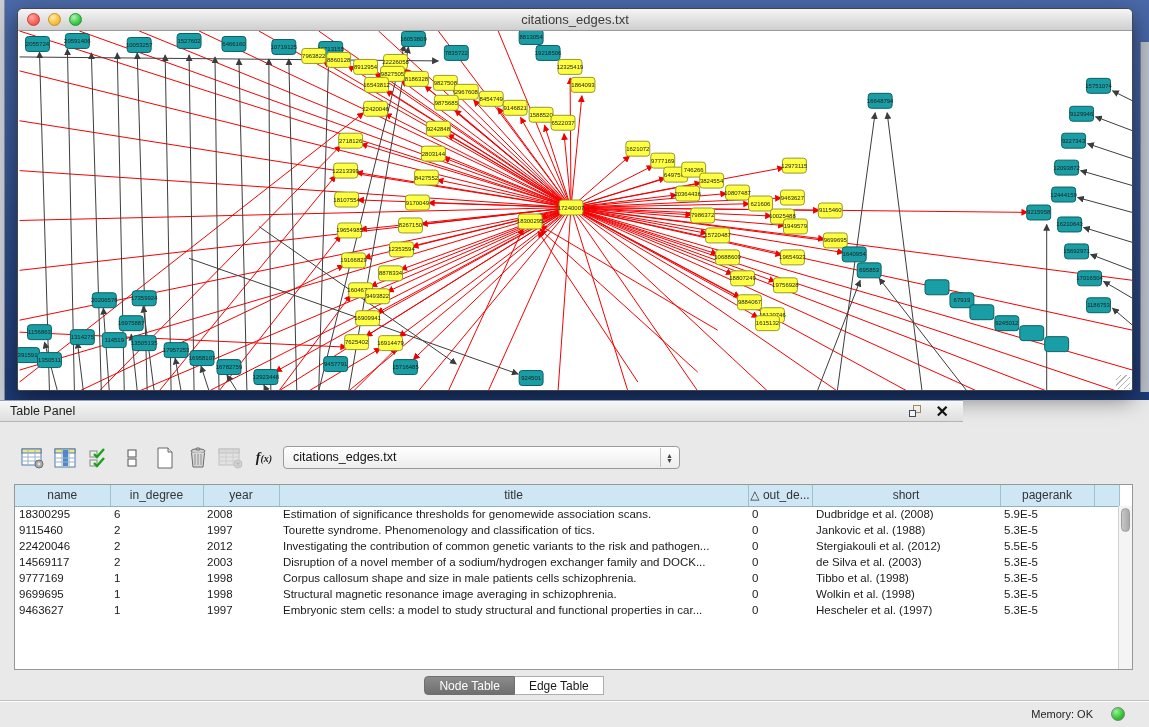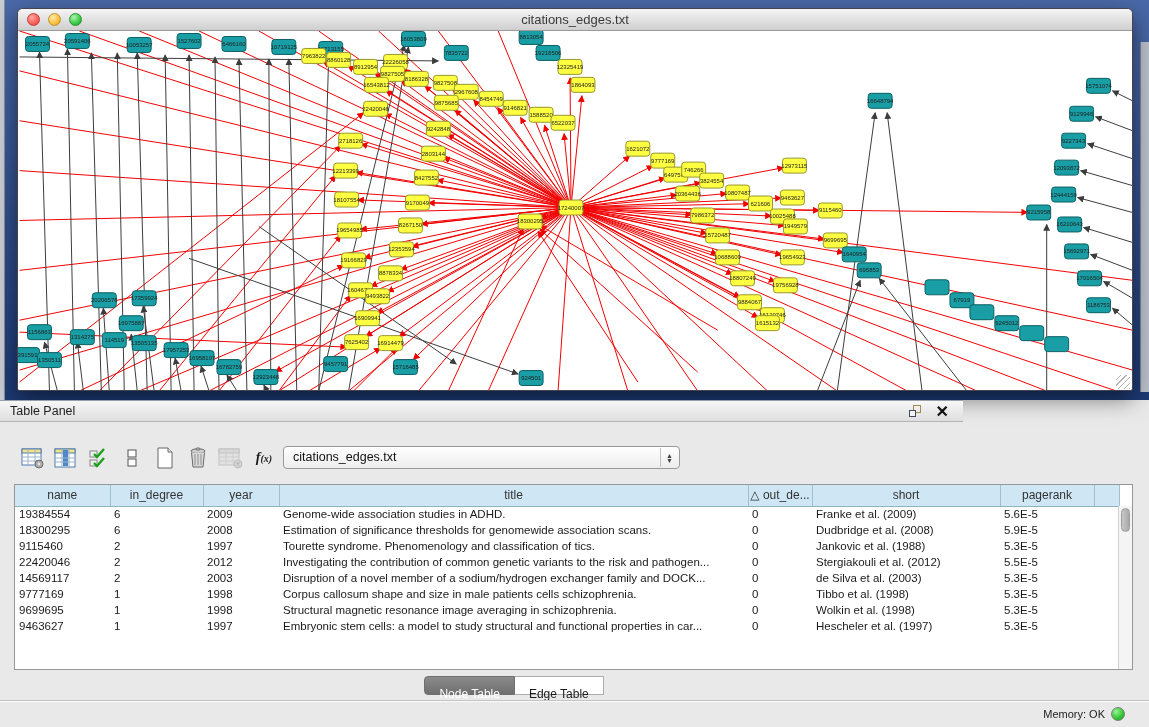--- a/index.html
+++ b/index.html
@@ -54,29 +54,29 @@
   .tablewrap { position:absolute; left:14px; top:84px; width:1119px; height:186px; background:#fff; border:1px solid #979797; }
   table { border-collapse:collapse; table-layout:fixed; width:1104px; font-size:11.5px; }
   th { height:21px; background:#cfe7f5; border-right:1px solid #9dc0d2; border-bottom:1px solid #8fb2c4;
        font-weight:normal; font-size:12px; color:#333; text-align:center; overflow:hidden; white-space:nowrap; cursor:pointer; }
   td { height:16px; padding:0 4px; color:#1a1a1a; white-space:nowrap; overflow:hidden; text-overflow:clip; }
   .vscroll { position:absolute; right:0; top:21px; width:14px; bottom:0; background:#f4f4f4; border-left:1px solid #d0d0d0; }
   .vthumb { position:absolute; left:2px; top:2px; width:9px; height:24px; border-radius:5px;
             background:linear-gradient(90deg,#c7c7c7,#a9a9a9); border:1px solid #9b9b9b; }
 
   .tabs { position:absolute; left:0; top:276px; width:1133px; display:flex; justify-content:center; }
-  .tab { height:19px; line-height:18px; padding:8px 14px; font-size:12px; color:#1a1a1a; background:#fff;
+  .tab { height:19px; line-height:18px; padding:0 14px; font-size:12px; color:#1a1a1a; background:#fff;
          border:1px solid #adadad; border-left:none; cursor:pointer; }
   .tab:first-child { border-left:1px solid #adadad; border-radius:4px 0 0 4px; }
   .tab:last-child { border-radius:0 4px 4px 0;margin-top:28px; }
   .tab.active { background:linear-gradient(#8b8b8b,#6f6f6f); color:#fff; border-color:#6f6f6f; }
 
   .statusbar { position:absolute; left:0; bottom:0; width:1149px; height:27px; background:#e9e9e9;
                border-top:1px solid #c2c2c2; box-shadow:inset 0 1px 0 #fbfbfb; }
-  .memtext { position:absolute; right:44px; top:7px; font-size:11px; color:#222;text-align:center; }
+  .memtext { position:absolute; right:56px; top:7px; font-size:11px; color:#222;text-align:center; }
   .led { position:absolute; right:24px; top:6px; width:14px; height:14px; border-radius:50%;
          background:radial-gradient(circle at 35% 30%, #97f297, #2fc52f 60%, #1e9e1e); border:1px solid #7e7e7e; }
 </style>
 </head>
 <body>
 
 <div class="screen">
 
   <div class="desktop">
     <div class="edge-strip-left"></div>
@@ -777,30 +777,20 @@
               <th>year</th>
               <th>title</th>
               <th>△ out_de...</th>
               <th>short</th>
               <th>pagerank</th>
               <th></th>
             </tr>
           </thead>
           <tbody>
             <tr>
-              <td>19384554</td>
-              <td>6</td>
-              <td>2009</td>
-              <td>Genome-wide association studies in ADHD.</td>
-              <td>0</td>
-              <td>Franke et al. (2009)</td>
-              <td>5.6E-5</td>
-              <td></td>
-            </tr>
-            <tr>
               <td>18300295</td>
               <td>6</td>
               <td>2008</td>
               <td>Estimation of significance thresholds for genomewide association scans.</td>
               <td>0</td>
               <td>Dudbridge et al. (2008)</td>
               <td>5.9E-5</td>
               <td></td>
             </tr>
             <tr>

